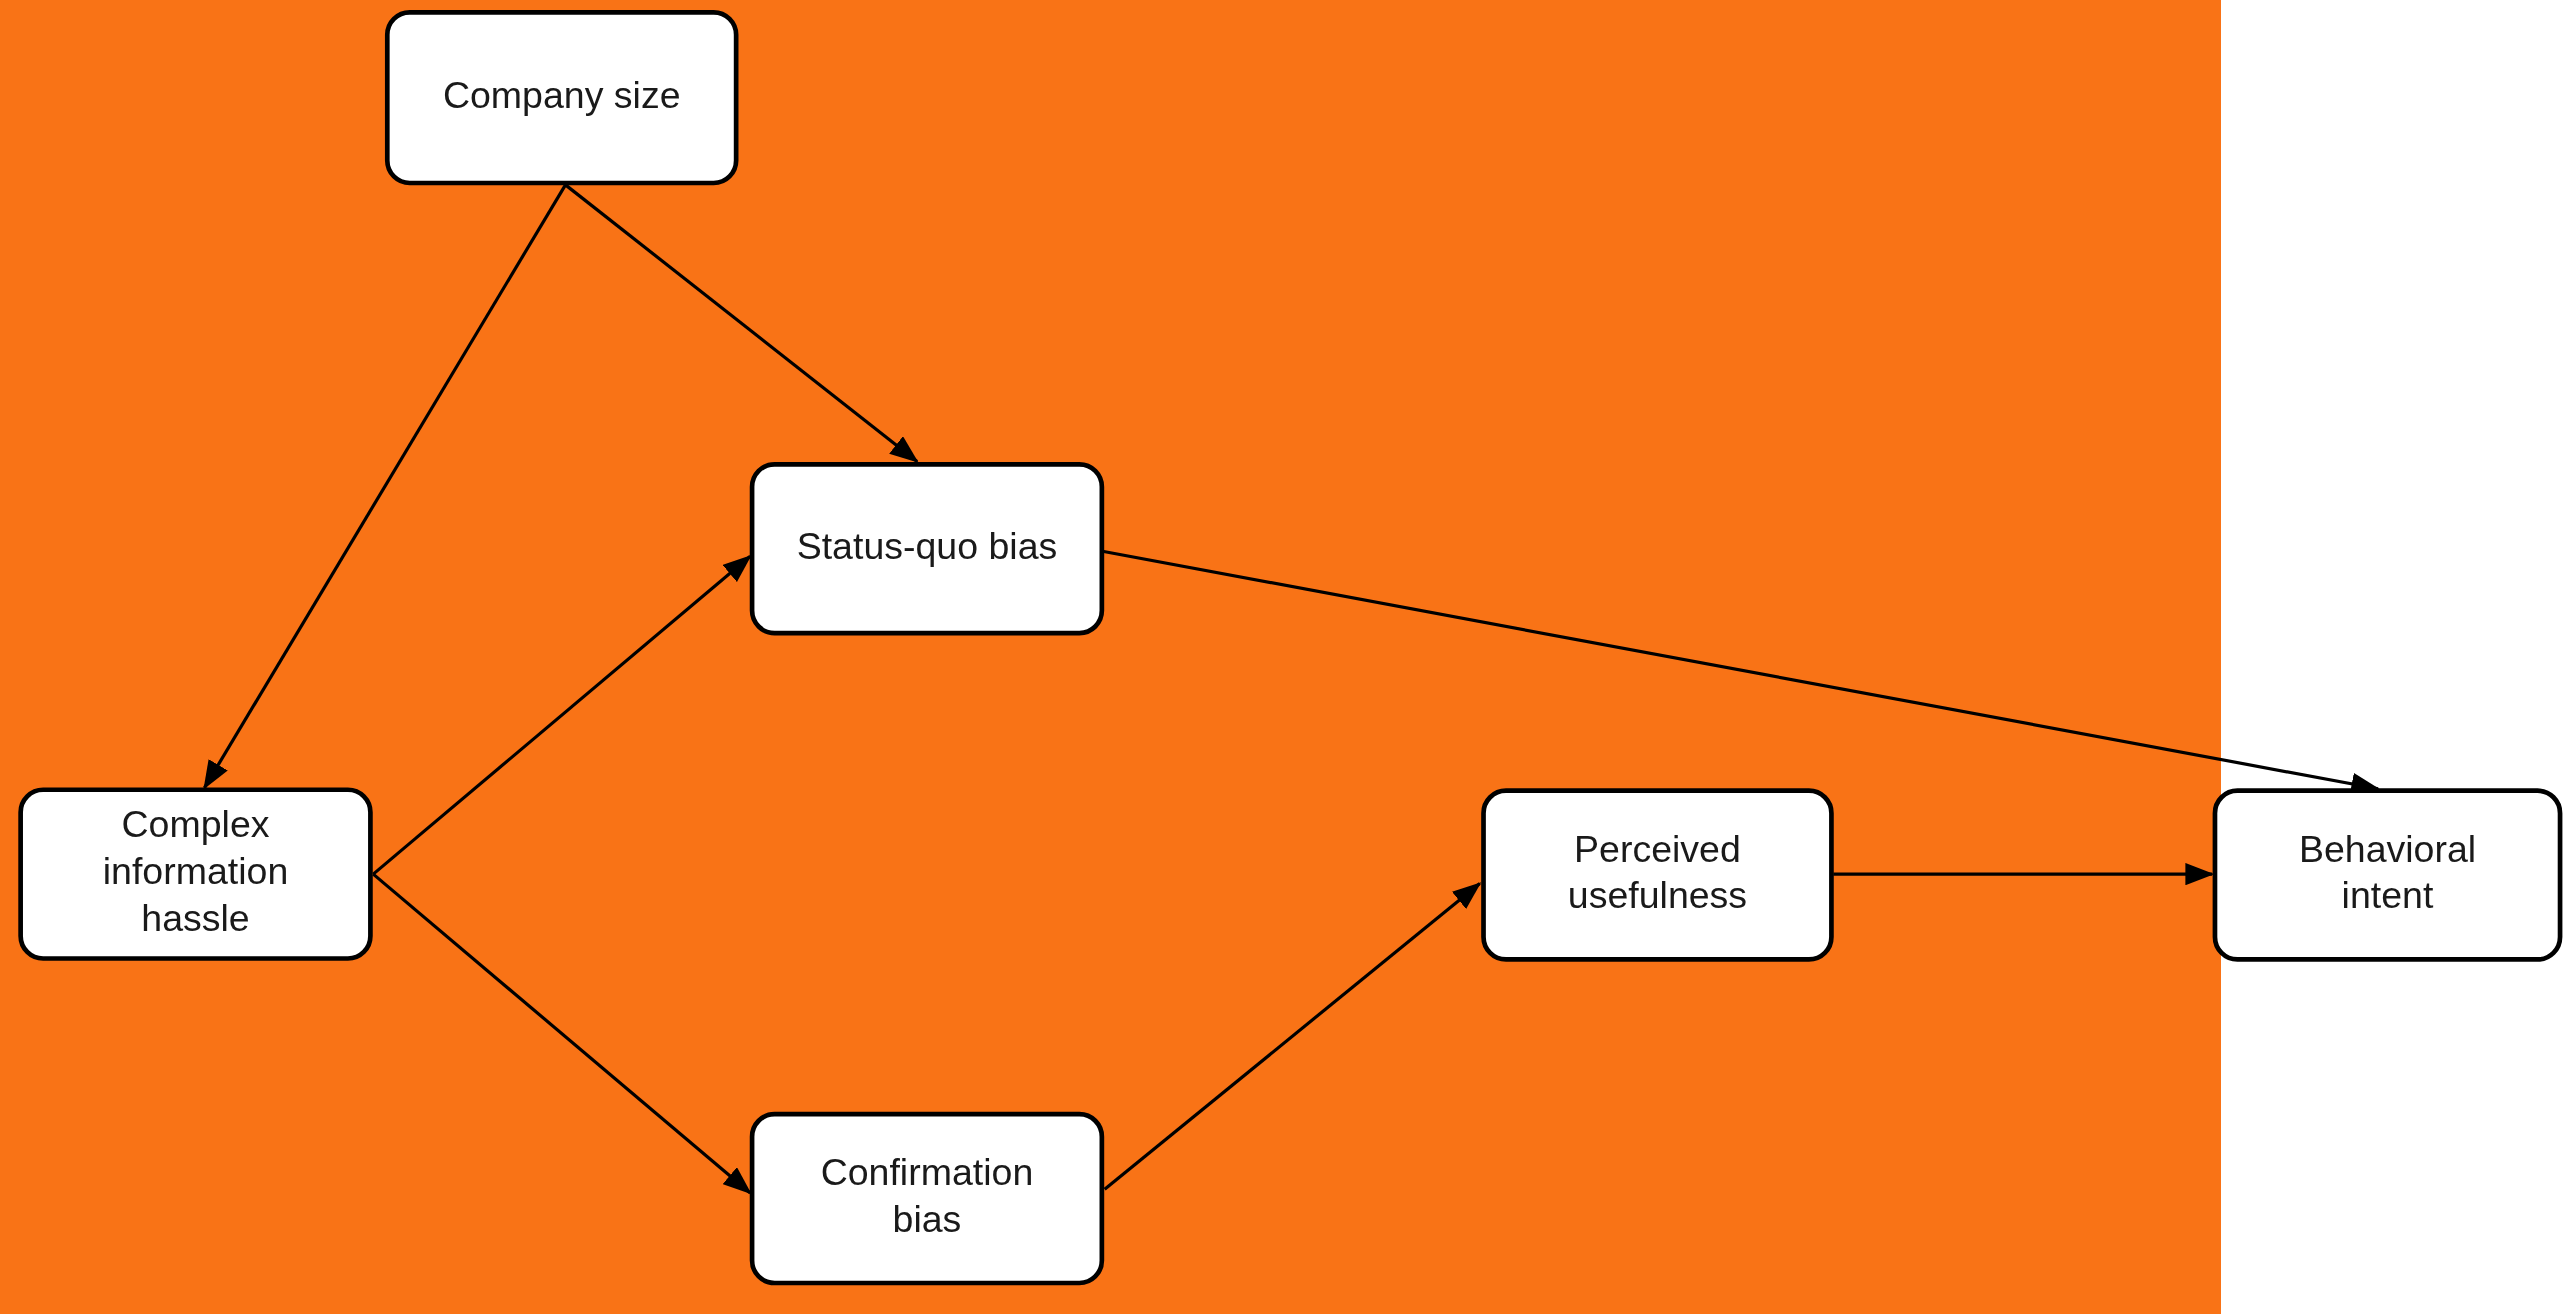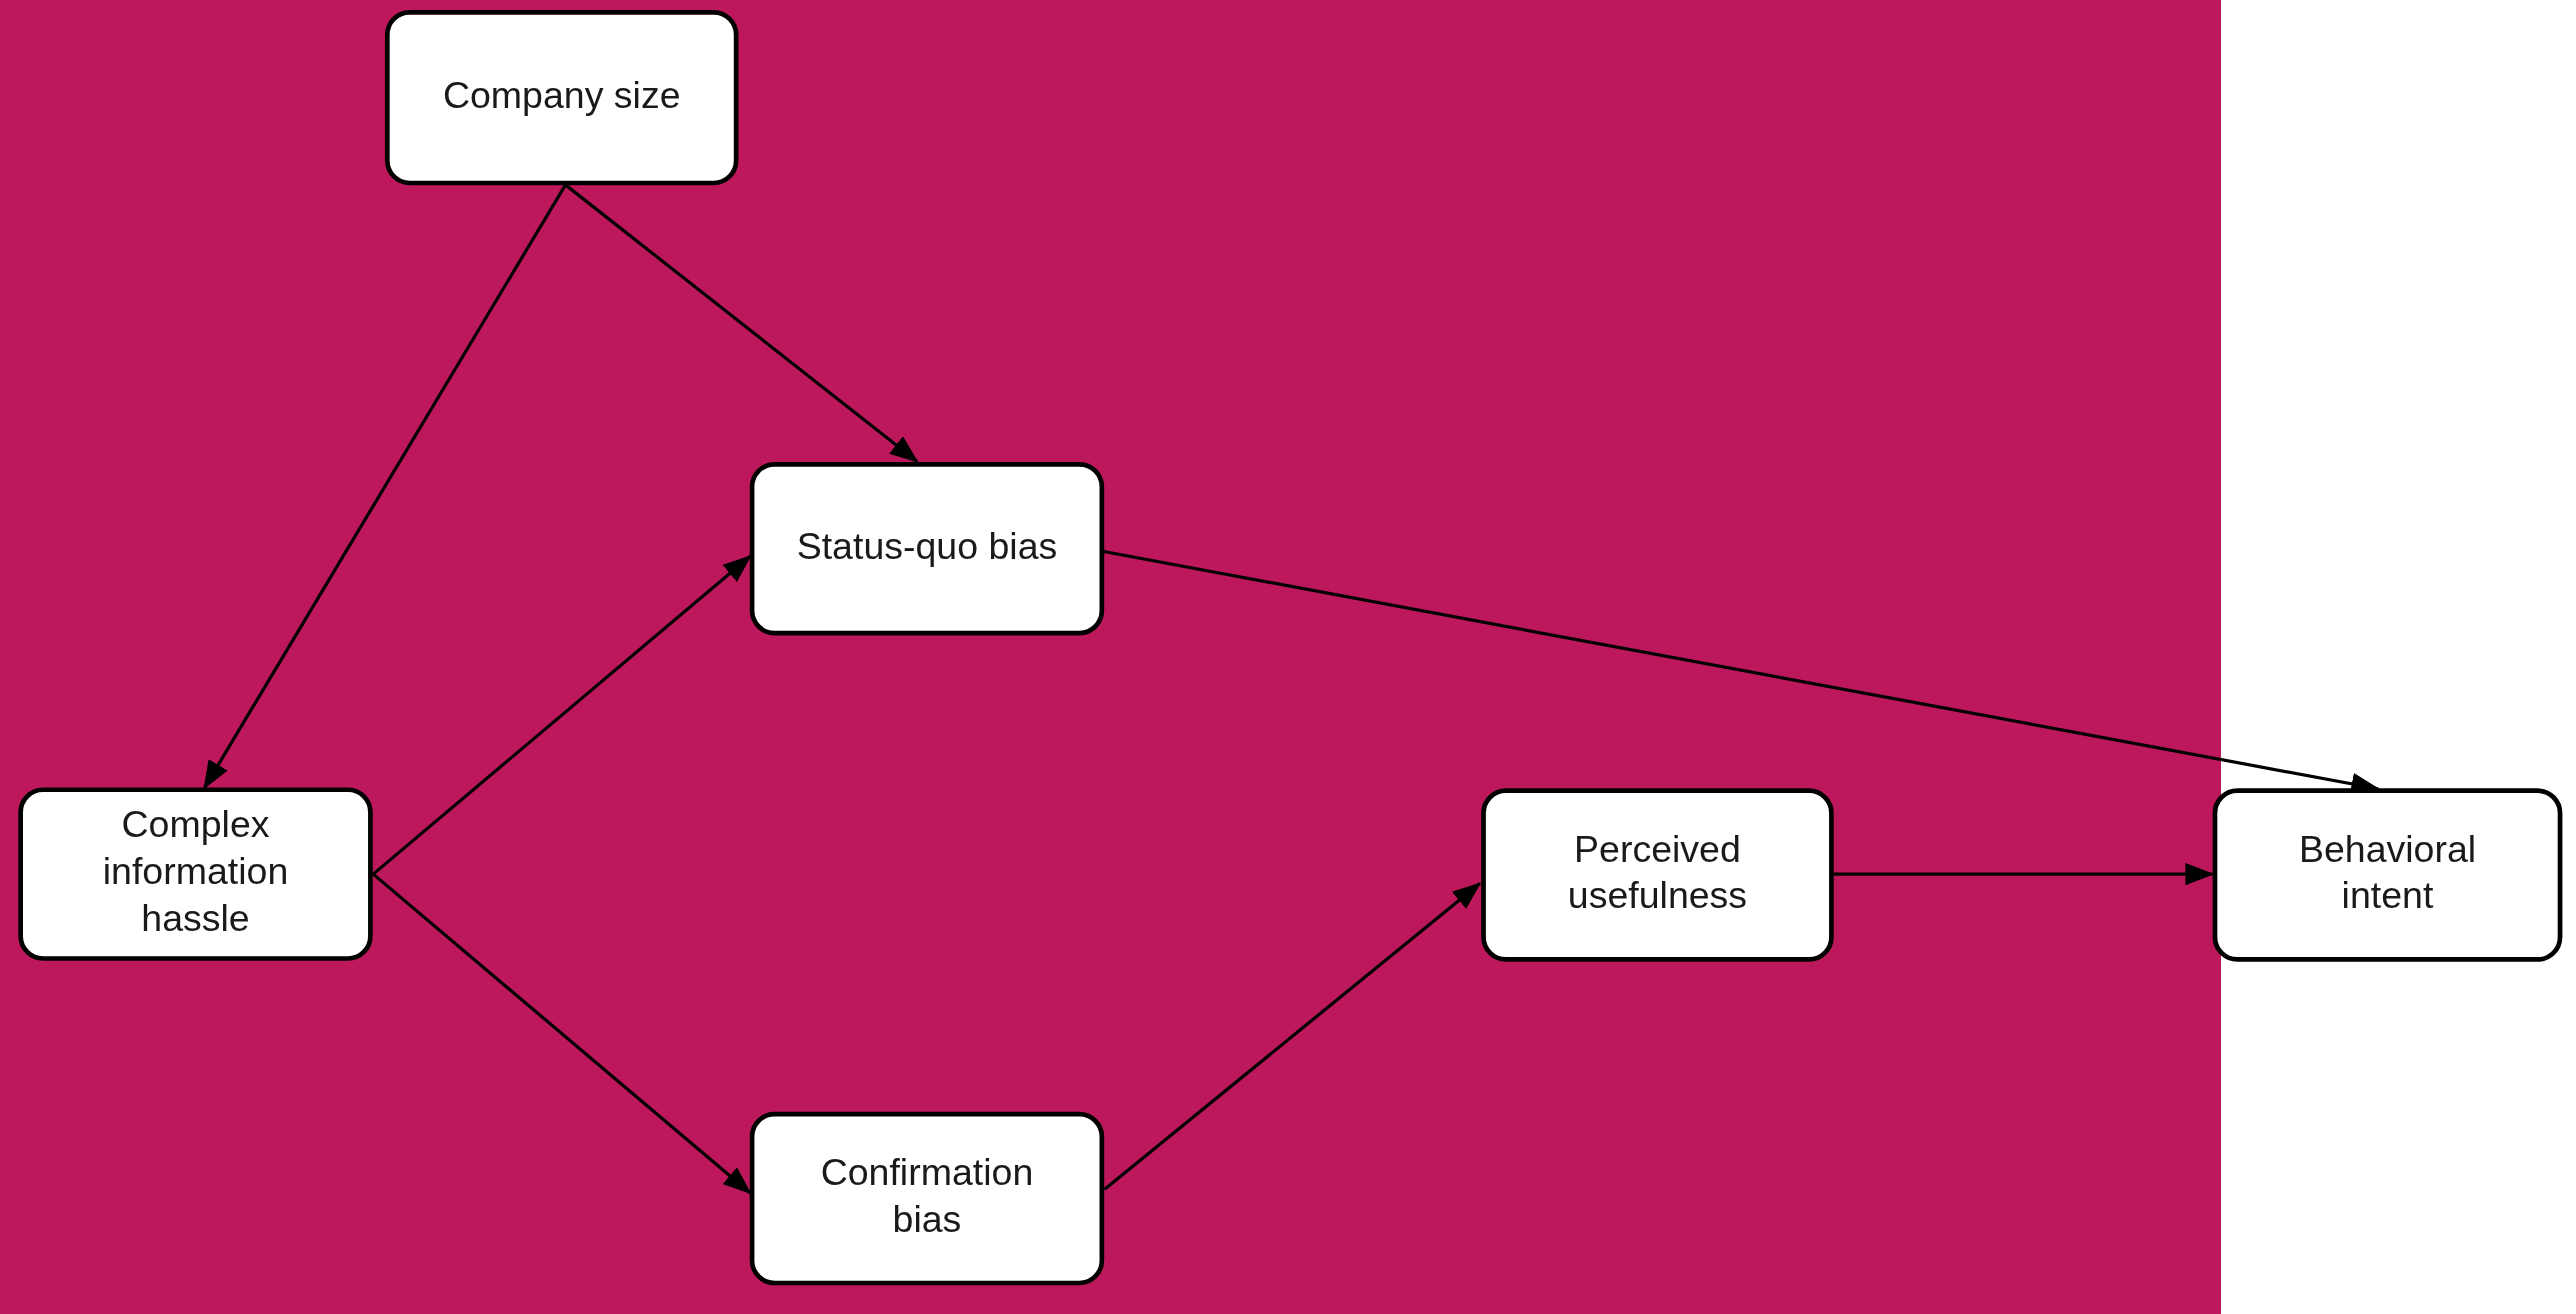--- a/index.html
+++ b/index.html
@@ -10,21 +10,21 @@
   body {
     width: 2576px;
     height: 1315px;
     font-family: "Liberation Sans", sans-serif;
     overflow: hidden;
   }
   #diagram-root {
     position: relative;
     width: 2221px;
     height: 1315px;
-    background: #be185d;
+    background: #f97316;
   }
   svg.diagram-canvas {
     position: absolute;
     top: 0;
     left: 0;
     width: 2576px;
     height: 1315px;
     display: block;
   }
   .node-box {

